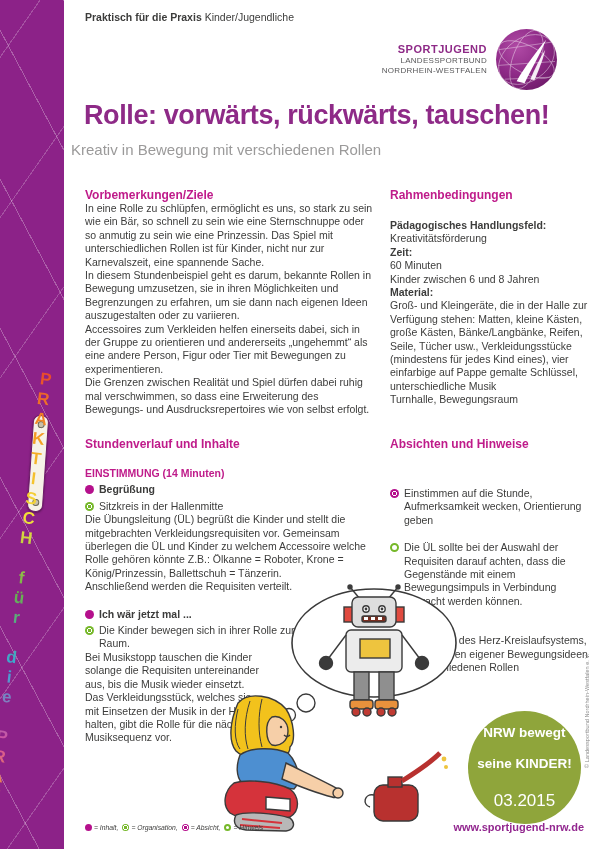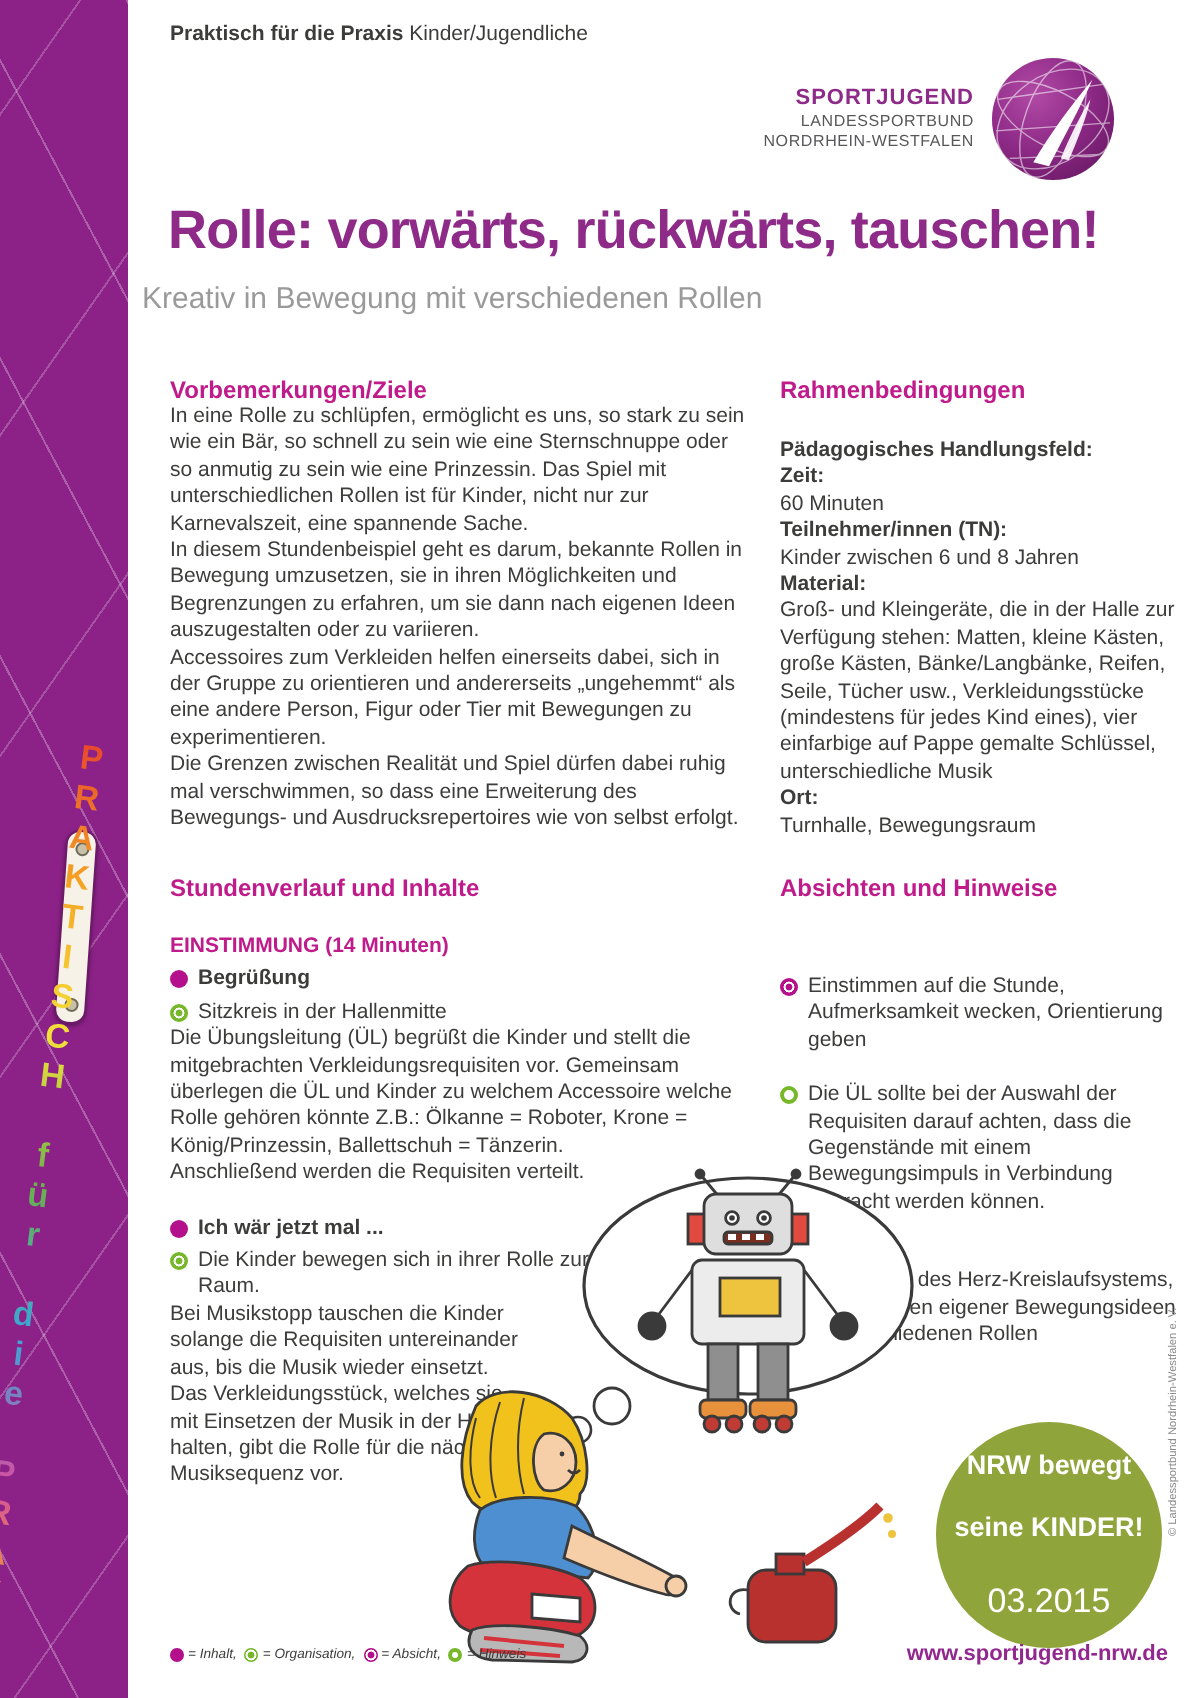--- a/index.html
+++ b/index.html
@@ -161,27 +161,26 @@
     <p class="lead">In eine Rolle zu schlüpfen, ermöglicht es uns, so stark zu sein wie ein Bär, so schnell zu sein wie eine Sternschnuppe oder so anmutig zu sein wie eine Prinzessin. Das Spiel mit unterschiedlichen Rollen ist für Kinder, nicht nur zur Karnevalszeit, eine spannende Sache.</p>
     <p>In diesem Stundenbeispiel geht es darum, bekannte Rollen in Bewegung umzusetzen, sie in ihren Möglichkeiten und Begrenzungen zu erfahren, um sie dann nach eigenen Ideen auszugestalten oder zu variieren.</p>
     <p>Accessoires zum Verkleiden helfen einerseits dabei, sich in der Gruppe zu orientieren und andererseits „ungehemmt“ als eine andere Person, Figur oder Tier mit Bewegungen zu experimentieren.</p>
     <p>Die Grenzen zwischen Realität und Spiel dürfen dabei ruhig mal verschwimmen, so dass eine Erweiterung des Bewegungs- und Ausdrucksrepertoires wie von selbst erfolgt.</p>
   </section>
 
   <section class="sec sec-rahmen">
     <h3>Rahmenbedingungen</h3>
     <div class="fields">
       <div class="field-label">Pädagogisches Handlungsfeld:</div>
+      <div>Kreativitätsförderung</div>
       <div class="field-label">Zeit:</div>
       <div>60 Minuten</div>
-      <div class="field-label">Teilnehmer/innen (TN):</div>
       <div>Kinder zwischen 6 und 8 Jahren</div>
       <div class="field-label">Material:</div>
       <div>Groß- und Kleingeräte, die in der Halle zur Verfügung stehen: Matten, kleine Kästen, große Kästen, Bänke/Langbänke, Reifen, Seile, Tücher usw., Verkleidungsstücke (mindestens für jedes Kind eines), vier einfarbige auf Pappe gemalte Schlüssel, unterschiedliche Musik</div>
-      <div class="field-label">Ort:</div>
       <div>Turnhalle, Bewegungsraum</div>
     </div>
   </section>
 
   <section class="sec sec-stunden">
     <h3>Stundenverlauf und Inhalte</h3>
     <div class="phase">EINSTIMMUNG (14 Minuten)</div>
 
     <div class="bullet">
       <span class="ic ic-inhalt"></span>

